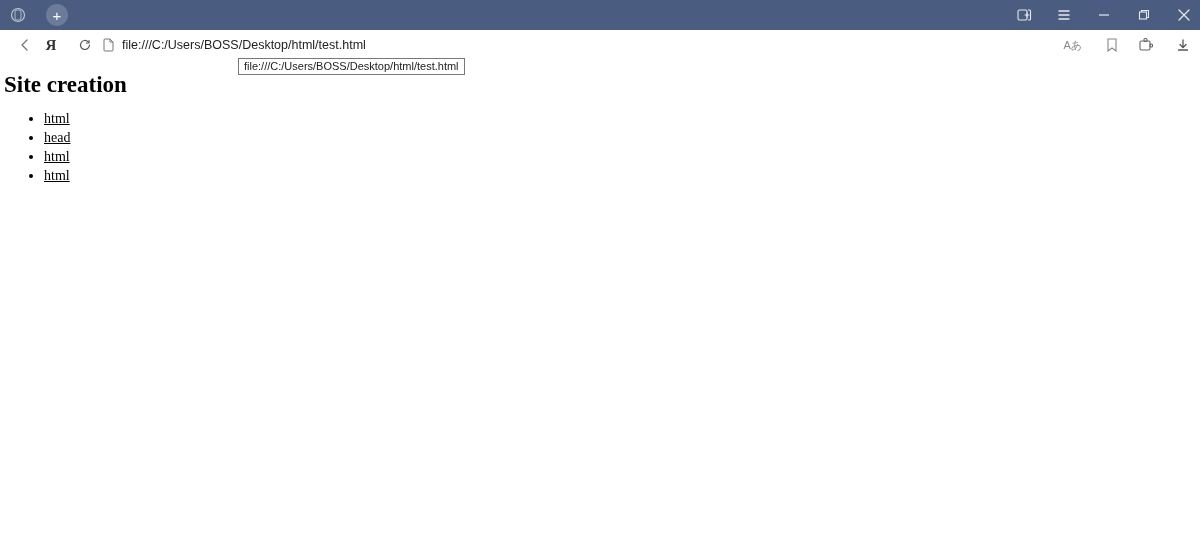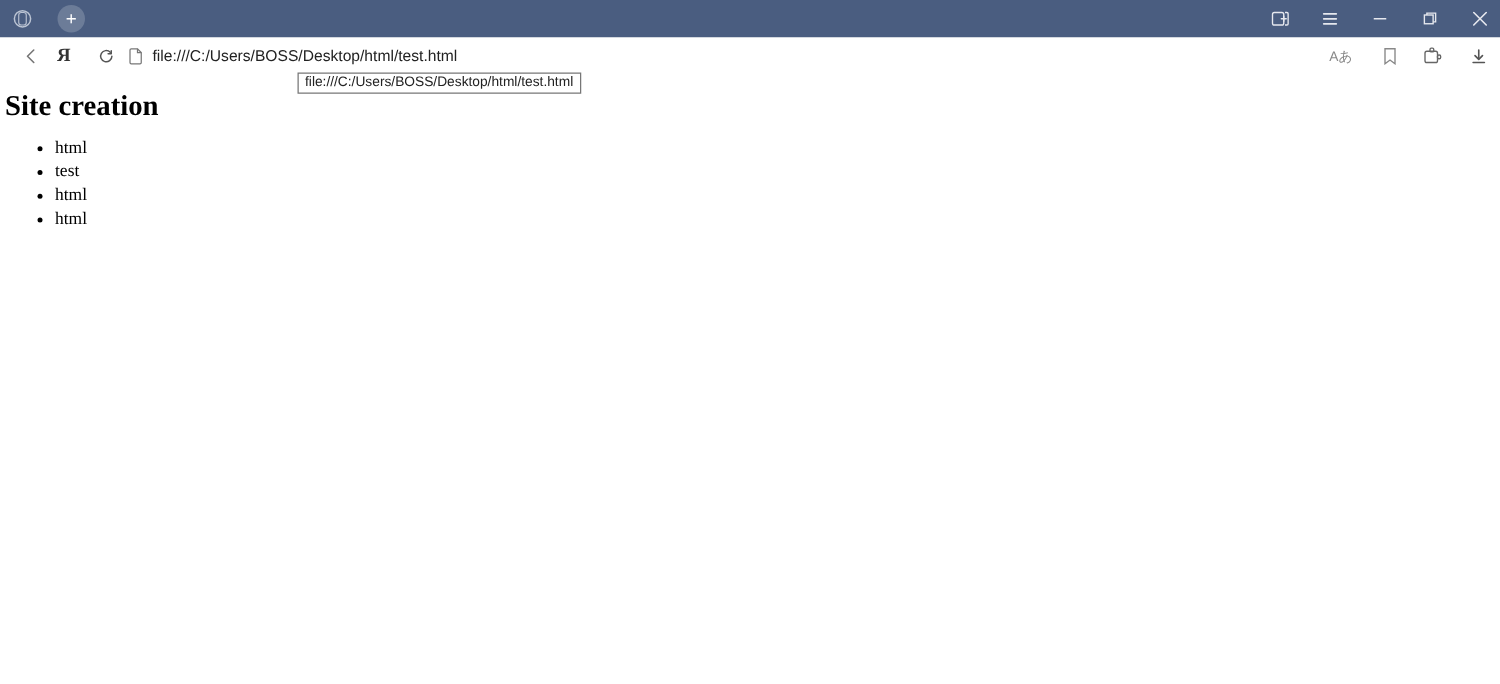--- a/index.html
+++ b/index.html
@@ -155,20 +155,21 @@
     }
     .content h1 {
       font-size: 23px;
       font-weight: bold;
       margin: 4px 0 12px 0;
     }
     .content ul {
       margin-left: 40px;
       font-size: 14px;
       line-height: 1.35;
+      text-decoration: underline;
     }
     svg { display: block; }
   </style>
 </head>
 <body>
 
 <div class="tab-strip">
   <div class="tab-app-icon">
     <svg width="16" height="16" viewBox="0 0 16 16">
         <circle cx="8" cy="8" r="6.5" fill="none" stroke="#cfd6e2" stroke-width="1.2"></circle>
@@ -264,17 +265,17 @@
 
   <div class="tooltip">
     <span>file:///C:/Users/BOSS/Desktop/html/test.html</span>
   </div>
 </div>
 
 <div class="content">
   <h1>Site creation</h1>
   <ul>
     <li>html</li>
-    <li>test</li>
+    <li>head</li>
     <li>html</li>
     <li>html</li>
   </ul>
 </div>
 
 </body></html>

